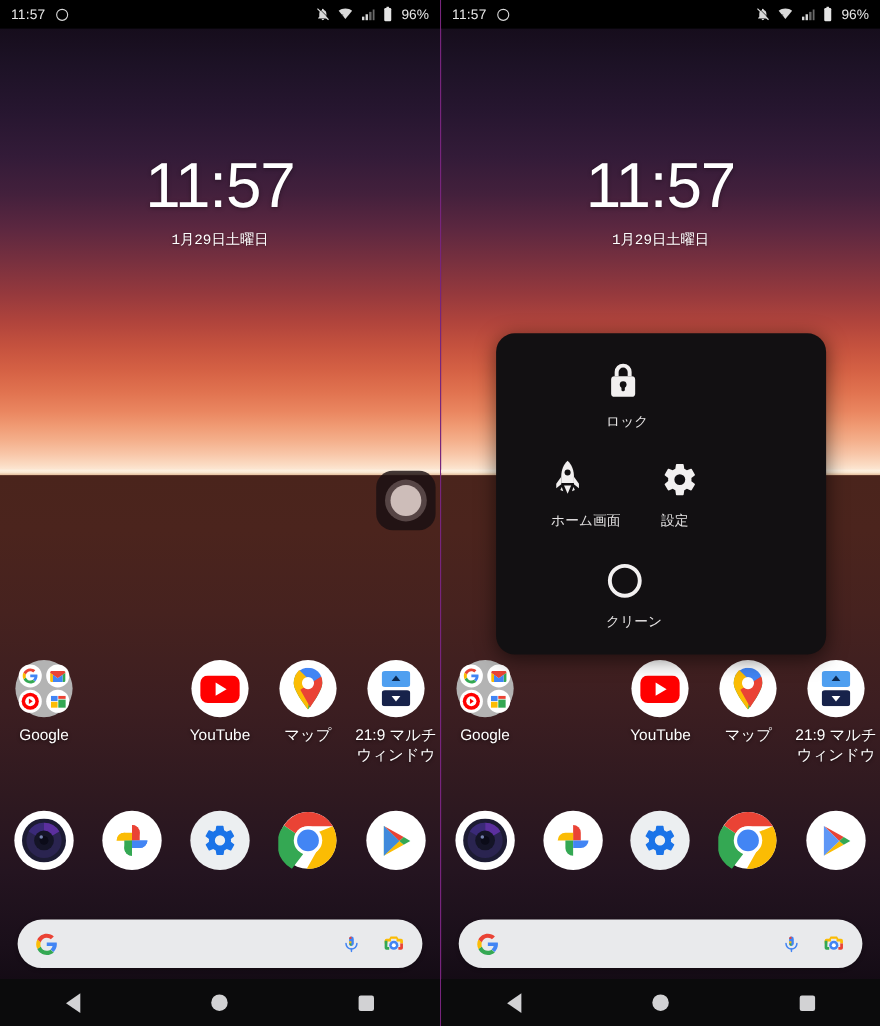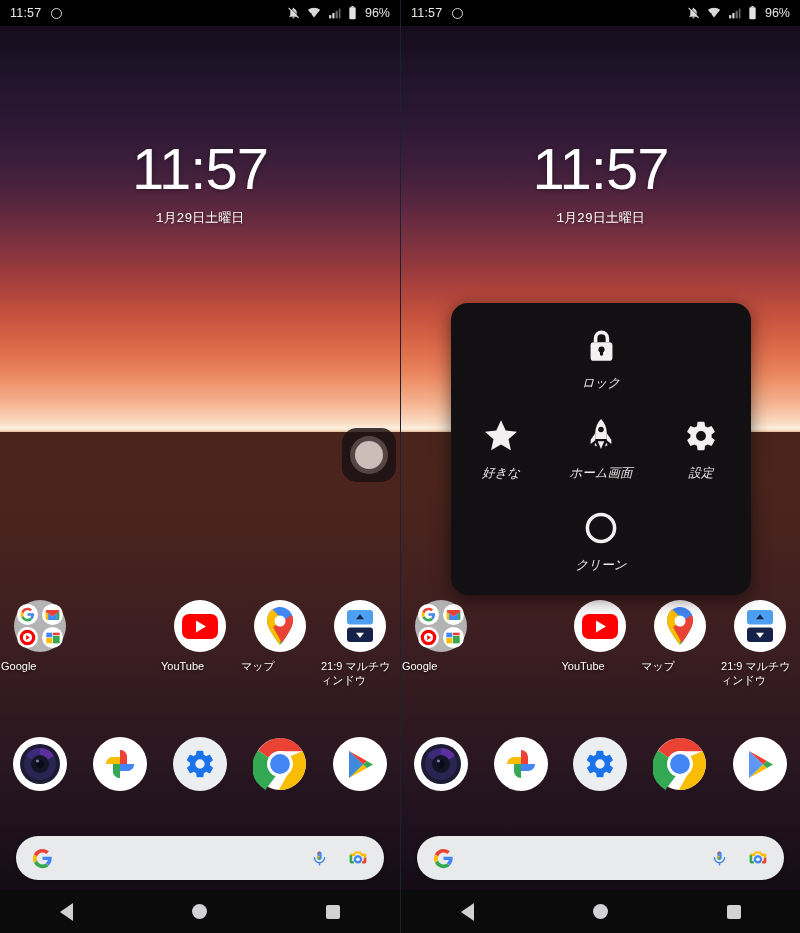--- a/index.html
+++ b/index.html
@@ -1,21 +1,21 @@
 <!DOCTYPE html>
 <html><head>
 <meta charset="utf-8">
 <style>
   * { margin:0; padding:0; box-sizing:border-box; }
   html,body { width:800px; height:933px; background:#0a0508; overflow:hidden;
     font-family:"Liberation Sans","DejaVu Sans",sans-serif; }
 
   .screen { position:relative; width:800px; height:933px; display:flex; }
 
-  .panel { position:relative; width:400px; height:933px; overflow:hidden; background:#0f172a; }
+  .panel { position:relative; width:400px; height:933px; overflow:hidden; background:#701a75; }
   .panel.right { border-left:1px solid rgba(255,255,255,0.05); }
 
   
   .wall { position:absolute; inset:0; }
   .wall-sky {
     position:absolute; left:0; right:0; top:0; height:430px;
     background:linear-gradient(to bottom,
       #100a14 0%,
       #160d1c 6%,
       #1d1226 14%,
@@ -81,29 +81,29 @@
   .floatbtn .core { width:28px; height:28px; border-radius:50%; background:#cdbdb9; }
 
   
   .popup { position:absolute; left:50px; top:303px; width:300px; height:292px;
     background:#121012; border-radius:17px; z-index:30;
     box-shadow:0 4px 18px rgba(0,0,0,.55); }
   .popup-row { display:flex; justify-content:center; }
   .popup-row.r1 { padding-top:21px; }
   .popup-row.r2 { padding-top:22px; }
   .popup-row.r3 { padding-top:24px; }
-  .pitem { width:100px; display:flex; flex-direction:column; align-items:center;font-style:italic; }
+  .pitem { width:100px; display:flex; flex-direction:column; align-items:flex-start; }
   .pitem .ic { height:44px; display:flex; align-items:center; justify-content:center; }
   .pitem .lb { margin-top:7px; font-size:12.5px; color:#e6e4e4; }
 
   
   .approw { position:absolute; left:0; right:0; top:600px; display:flex; z-index:12; }
   .app { flex:1; display:flex; flex-direction:column; align-items:center; }
   .app .ico { width:52px; height:52px; position:relative; }
-  .app .nm { margin-top:8px; font-size:11px; color:#fff; 
+  .app .nm { margin-top:8px; font-size:14px; color:#fff; text-align:center;
     line-height:1.25; width:78px; text-shadow:0 1px 3px rgba(0,0,0,.6); }
 
   
   .dock { position:absolute; left:0; right:0; top:737px; display:flex; z-index:12; }
   .dockapp { flex:1; display:flex; justify-content:center; }
   .dockapp .ico { width:54px; height:54px; position:relative; }
 
   
   .searchbar { position:absolute; left:16px; right:16px; top:836px; height:44px;
     background:#e9eaec; border-radius:22px; display:flex; align-items:center;
@@ -434,28 +434,20 @@
               <circle cx="12" cy="16.8" r="2.4" fill="#121012"></circle>
               <rect x="10.8" y="17" width="2.4" height="4.6" rx="1.1" fill="#121012"></rect>
             </svg>
           </div>
           <div class="lb">ロック</div>
         </div>
       </div>
       <div class="popup-row r2">
         <div class="pitem">
           <div class="ic">
-            <svg width="36" height="34" viewBox="0 0 24 23" fill="#f2f0f0">
-              <path d="M12 0.8l3.2 7 7.6.8-5.7 5.1 1.6 7.5L12 17.3 5.3 21.2l1.6-7.5L1.2 8.6l7.6-.8z"></path>
-            </svg>
-          </div>
-          <div class="lb">好きな</div>
-        </div>
-        <div class="pitem">
-          <div class="ic">
             <svg width="30" height="36" viewBox="0 0 24 30" fill="#f2f0f0">
               <path d="M12 0.8c3.2 3 4.8 7.4 4.8 11.6v5.2H7.2v-5.2C7.2 8.2 8.8 3.8 12 .8z"></path>
               <circle cx="12" cy="9.6" r="2.3" fill="#121012"></circle>
               <path d="M7.2 12.8L3.4 18.2v3.4l3.8-3z"></path>
               <path d="M16.8 12.8l3.8 5.4v3.4l-3.8-3z"></path>
               <path d="M9.3 19.4h5.4l-2.7 6.4z"></path>
               <path d="M7.6 20.6l1.1 3.2-2.2-1z"></path>
               <path d="M16.4 20.6l-1.1 3.2 2.2-1z"></path>
             </svg>
           </div>

